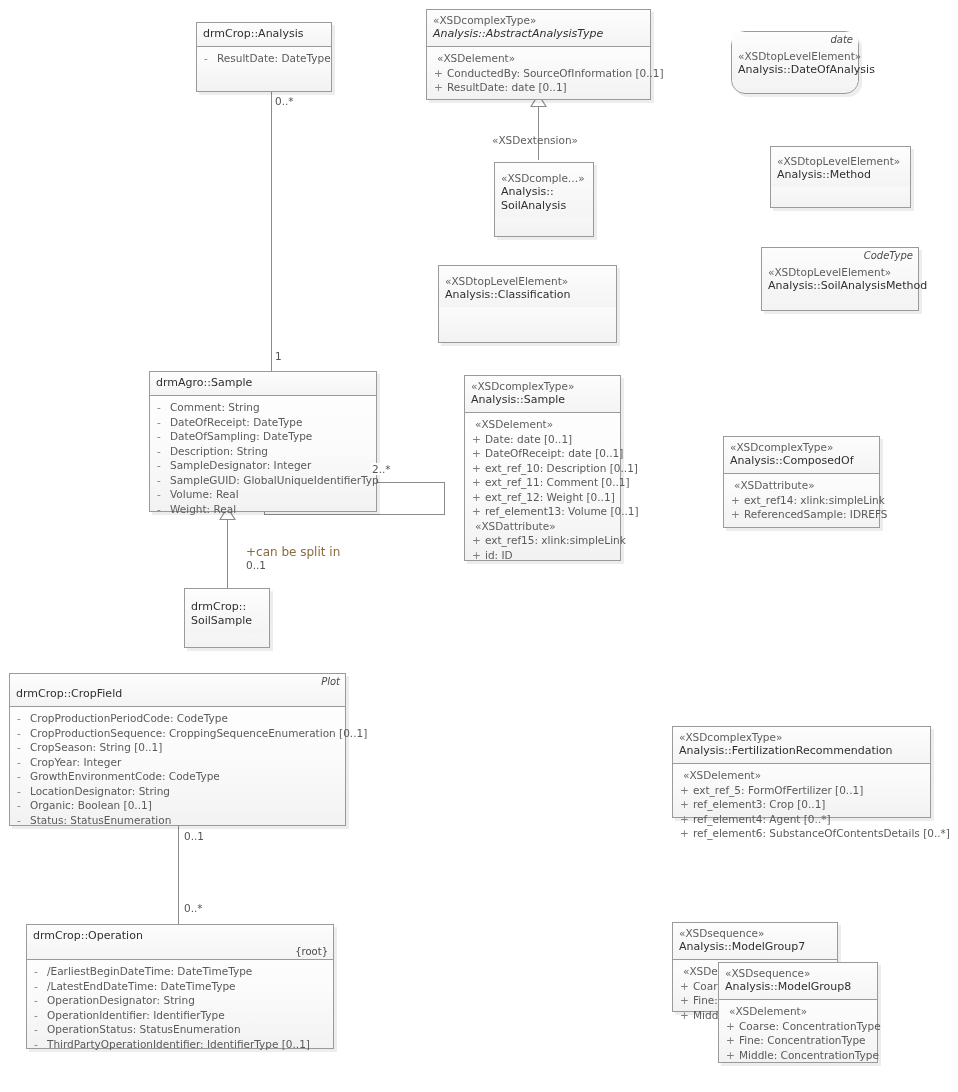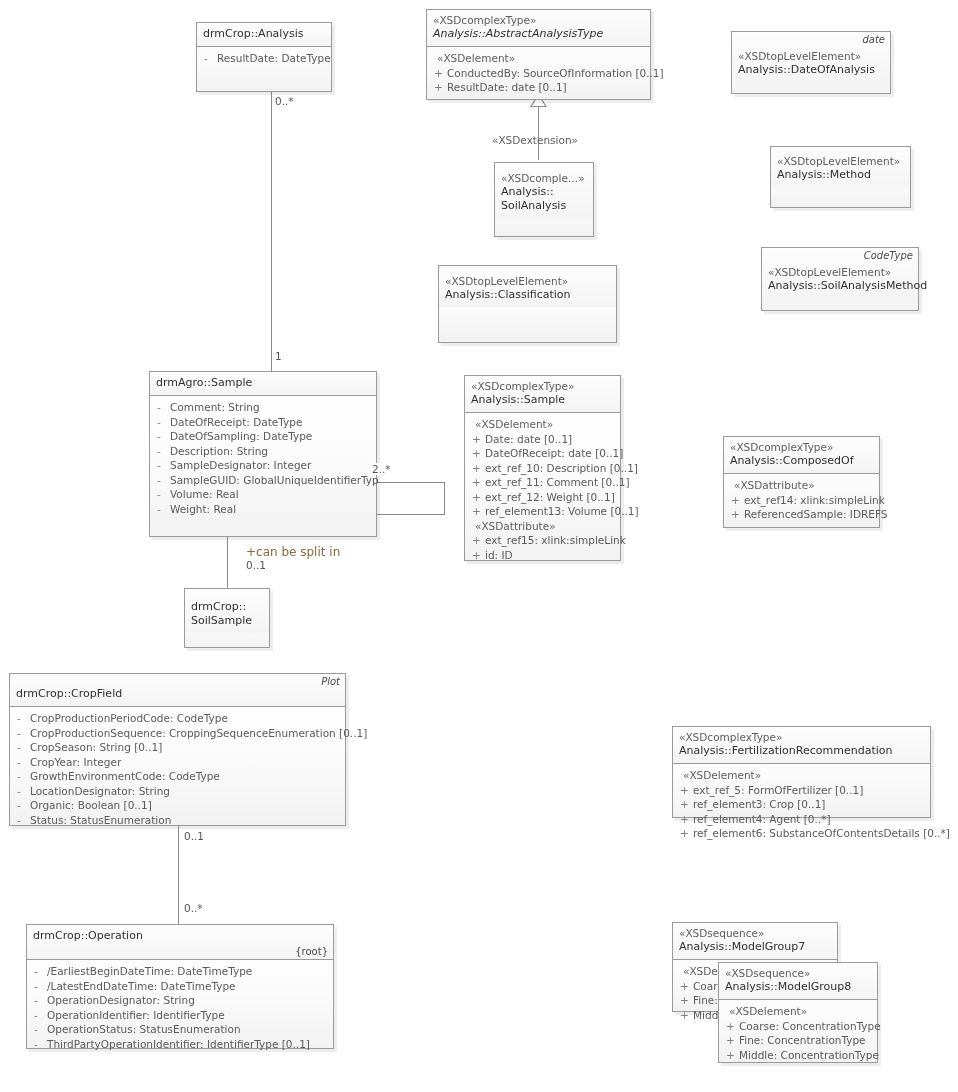--- a/index.html
+++ b/index.html
@@ -178,21 +178,21 @@
         <span class="vis">+</span>
         <span class="sig">ConductedBy: SourceOfInformation [0..1]</span>
       </div>
       <div class="feat">
         <span class="vis">+</span>
         <span class="sig">ResultDate: date [0..1]</span>
       </div>
     </div>
   </div>
 
-  <div class="cls nobody" style="left:731px; top:31px; width:160px; height:63px;">
+  <div class="cls nobody" style="left:731px; top:31px; width:128px; height:63px;border-radius:14px;">
     <div class="hdr" style="padding-top:18px;">
       <span class="tag">date</span>
       <span class="stereo">«XSDtopLevelElement»</span>
       <span class="cname">Analysis::DateOfAnalysis</span>
     </div>
   </div>
 
   <div class="cls nobody" style="left:770px; top:146px; width:141px; height:62px;">
     <div class="hdr" style="padding-top:8px;">
       <span class="stereo">«XSDtopLevelElement»</span>
@@ -216,21 +216,21 @@
     </div>
   </div>
 
   <div class="cls nobody" style="left:438px; top:265px; width:179px; height:78px;">
     <div class="hdr" style="padding-top:9px;">
       <span class="stereo">«XSDtopLevelElement»</span>
       <span class="cname">Analysis::Classification</span>
     </div>
   </div>
 
-  <div class="cls" style="left:149px; top:371px; width:228px; height:166px;">
+  <div class="cls" style="left:149px; top:371px; width:228px; height:141px;">
     <div class="hdr">
       <span class="cname">drmAgro::Sample</span>
     </div>
     <div class="body">
       <div class="feat">
         <span class="vis">-</span>
         <span class="sig">Comment: String</span>
       </div>
       <div class="feat">
         <span class="vis">-</span>

